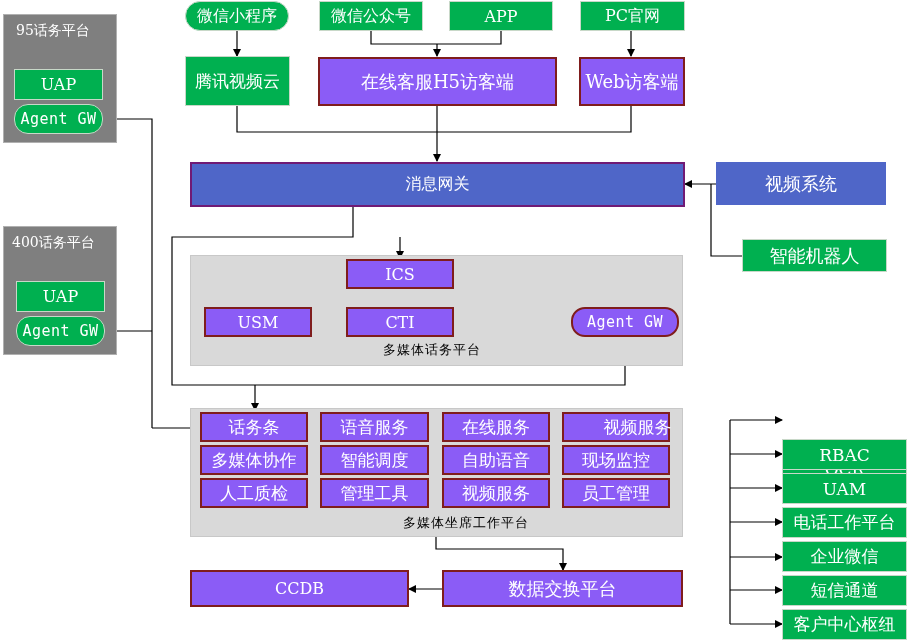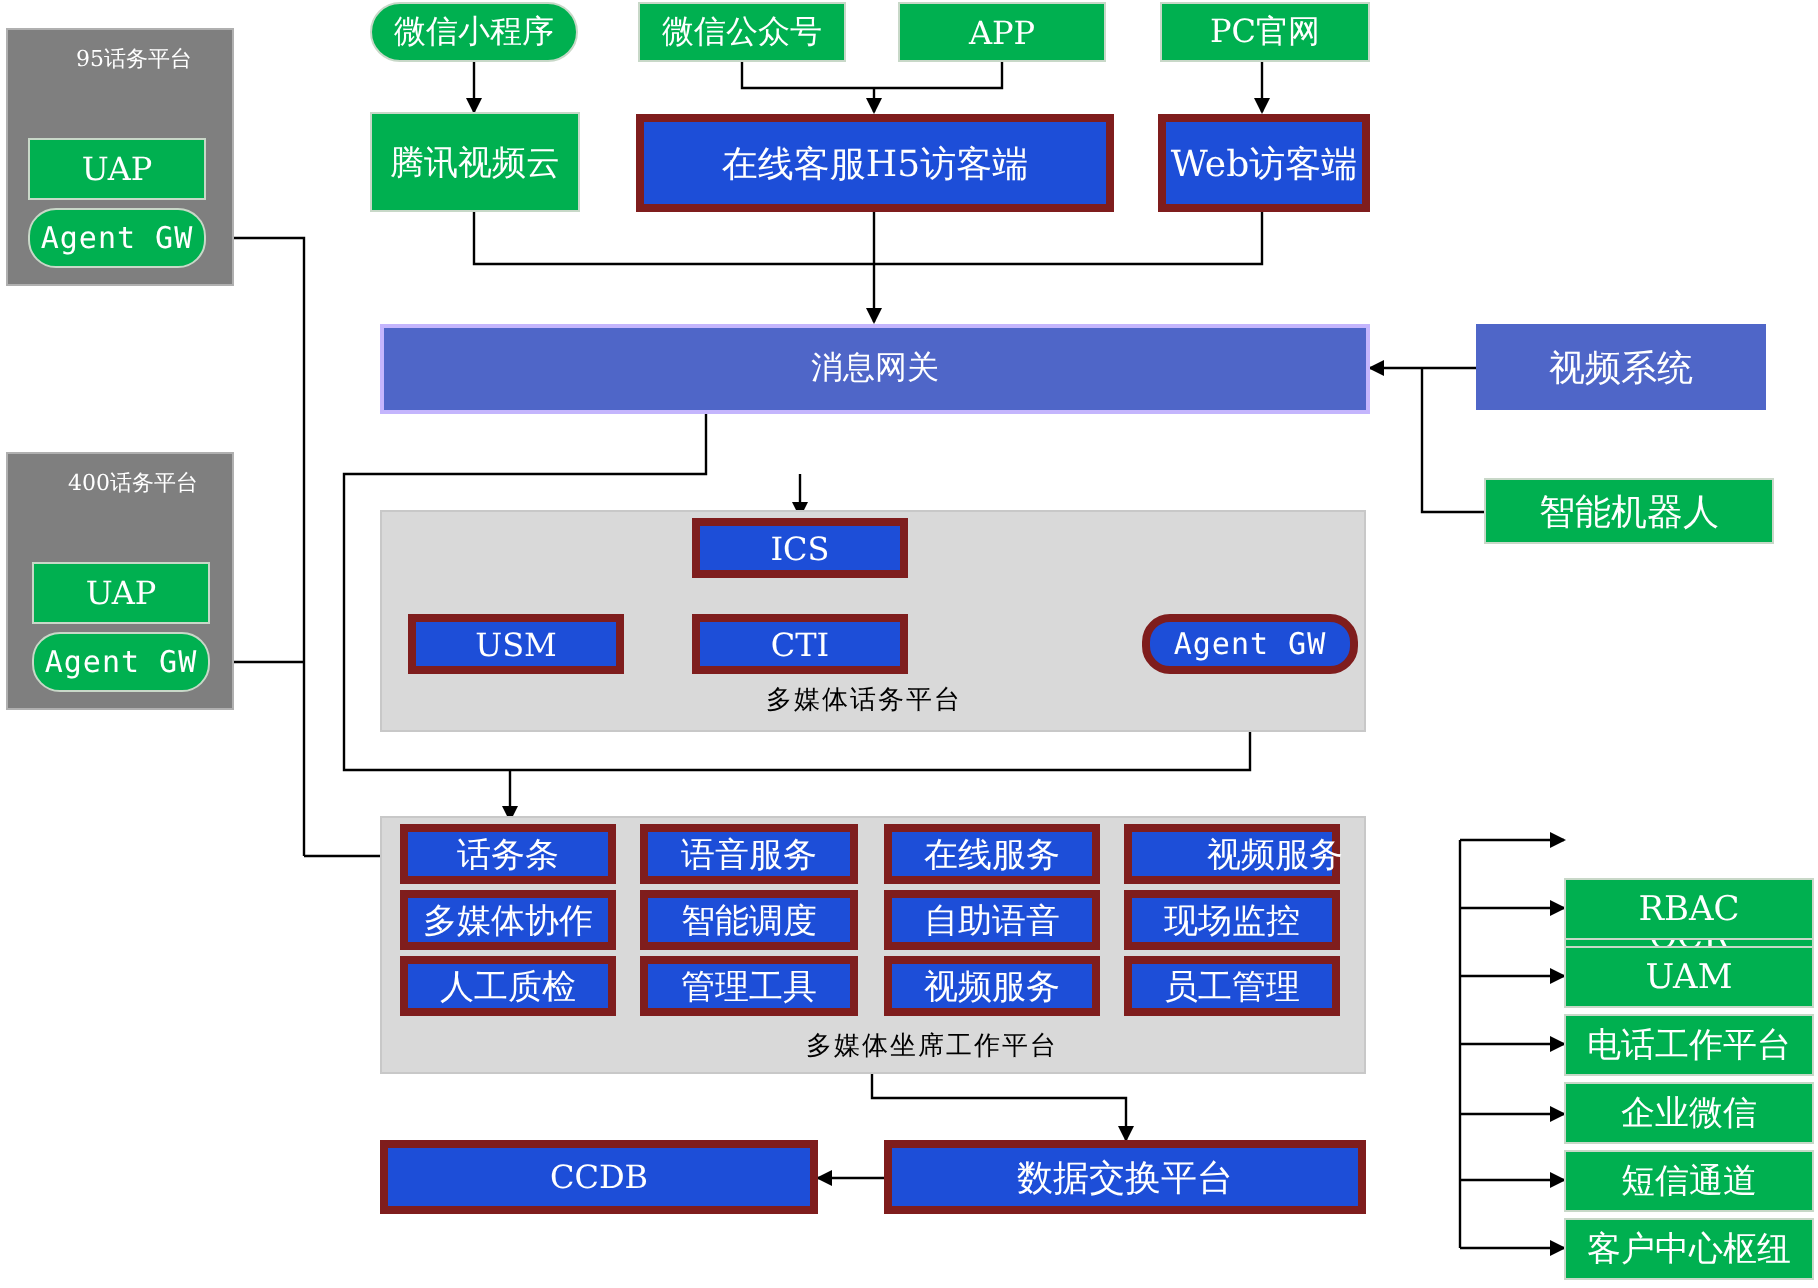--- a/index.html
+++ b/index.html
@@ -1,25 +1,25 @@
 <!DOCTYPE html>
 <html><head>
 <meta charset="utf-8">
 <style>
   html, body { margin: 0; padding: 0; }
   body { width: 909px; height: 644px; background: #ffffff; position: relative; overflow: hidden;
          font-family: "DejaVu Serif", "Liberation Serif", serif; }
   .box { position: absolute; display: flex; align-items: center; justify-content: center;
          color: #ffffff; box-sizing: border-box; white-space: nowrap; }
   .green { background: #00b050; border: 1px solid #c8d8c8; }
-  .blue { background: #1d4ed8; border: 4px solid #7f1d1d; }
+  .blue { background: #8b5cf6; border: 2px solid #7f1d1d; }
   .indigo { background: #4f66c8; }
   .gray-panel { position: absolute; background: #7f7f7f; border: 1px solid #b0b0b0; box-sizing: border-box; }
   .light-panel { position: absolute; background: #d9d9d9; border: 1px solid #c8c8c8; box-sizing: border-box; }
-  .panel-title { position: absolute; color: #ffffff; font-size: 11px; margin-left: 22px; }
+  .panel-title { position: absolute; color: #ffffff; font-size: 14px; }
   .panel-caption { position: absolute; color: #000000; font-size: 13px; font-family: "DejaVu Sans", sans-serif; letter-spacing: 1px; }
   .f15 { font-size: 15px; }
   .f16 { font-size: 16px; }
   .f17 { font-size: 17px; }
   .f18 { font-size: 18px; }
   .mono { font-family: "DejaVu Sans Mono", "Liberation Mono", monospace; letter-spacing: 0.5px; border-radius: 14px; }
   svg.wires { position: absolute; left: 0; top: 0; pointer-events: none; }
 </style>
 </head>
 <body>
@@ -90,23 +90,23 @@
 
 <div class="box green f16" style="left:185px;top:1px;width:104px;height:30px;border-radius:15px;">微信小程序</div>
 <div class="box green f16" style="left:319px;top:1px;width:104px;height:30px;">微信公众号</div>
 <div class="box green f16" style="left:449px;top:1px;width:104px;height:30px;">APP</div>
 <div class="box green f16" style="left:580px;top:1px;width:105px;height:30px;">PC官网</div>
 
 <div class="box green f17" style="left:185px;top:56px;width:105px;height:50px;">腾讯视频云</div>
 <div class="box blue f18" style="left:318px;top:57px;width:239px;height:49px;">在线客服H5访客端</div>
 <div class="box blue f18" style="left:579px;top:57px;width:106px;height:49px;">Web访客端</div>
 
-<div class="box indigo f16" style="left:190px;top:162px;width:495px;height:45px;border:2px solid #c4b5fd;font-family:'DejaVu Sans',sans-serif;">消息网关</div>
+<div class="box indigo f16" style="left:190px;top:162px;width:495px;height:45px;border:2px solid #701a75;font-family:'DejaVu Sans',sans-serif;">消息网关</div>
 
-<div class="box indigo f18" style="left:738px;top:162px;width:145px;height:43px;">视频系统</div>
+<div class="box indigo f18" style="left:716px;top:162px;width:170px;height:43px;">视频系统</div>
 <div class="box green f18" style="left:742px;top:239px;width:145px;height:33px;">智能机器人</div>
 
 <div class="light-panel" style="left:190px;top:255px;width:493px;height:111px;">
   <div class="panel-caption" style="left:192px;top:85px;">多媒体话务平台</div>
 </div>
 <div class="box blue f16" style="left:346px;top:259px;width:108px;height:30px;">ICS</div>
 <div class="box blue f16" style="left:204px;top:307px;width:108px;height:30px;">USM</div>
 <div class="box blue f16" style="left:346px;top:307px;width:108px;height:30px;">CTI</div>
 <div class="box blue f15 mono" style="left:571px;top:307px;width:108px;height:30px;">Agent GW</div>
 

